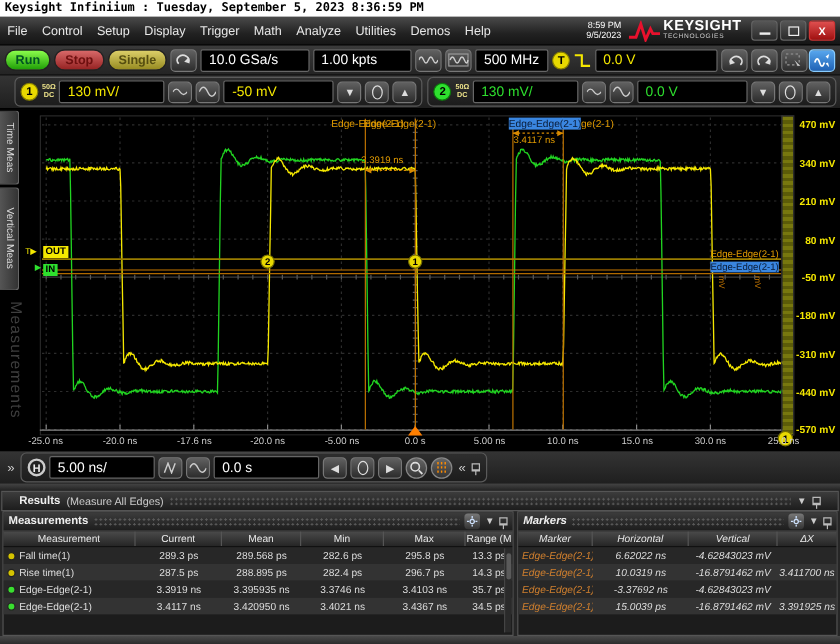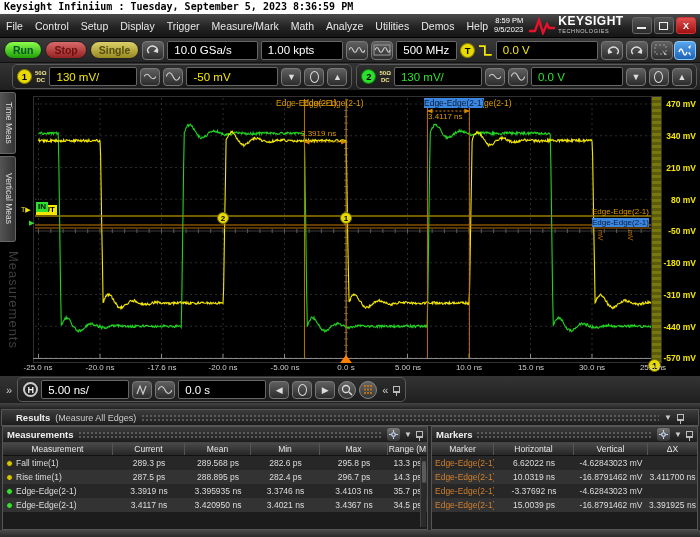--- a/index.html
+++ b/index.html
@@ -101,21 +101,21 @@
   #splitter { position:absolute; left:0; top:0; width:700px; height:6px; background:linear-gradient(#444,#222); text-align:center; }
   #splitter span { color:#999; font-size:7px; line-height:5px; letter-spacing:1px; }
   #results-header { position:absolute; left:1px; top:6px; width:698px; height:17px; background:linear-gradient(#3c3c3c,#1d1d1d);
     border:1px solid #555; display:flex; align-items:center; gap:5px; padding:0 14px; }
   .hdr-title { color:#eee; font-size:9.5px; font-weight:bold; white-space:nowrap; }
   .hdr-sub { color:#ccc; font-size:9px; white-space:nowrap; }
   .dots { flex:1; height:7px; background-image:radial-gradient(#5a5a5a 0.8px, transparent 0.9px); background-size:4px 4px; }
   .hdr-arrow { color:#ccc; font-size:8px; }
   .panel { position:absolute; top:23px; height:104px; background:#1c1c1c; border:1px solid #555; }
   #meas-panel { left:2px; width:426px; }
-  #mark-panel { left:431px; width:267px; }
+  #mark-panel { left:431px; width:267px;font-style:italic; }
   .panel-header { height:16px; background:linear-gradient(#3c3c3c,#1d1d1d); border-bottom:1px solid #444;
     display:flex; align-items:center; gap:4px; padding:0 4px; }
   .gear { width:13px; height:13px; border-radius:3px; background:linear-gradient(#777,#333); display:flex; align-items:center; justify-content:center; }
   .thead { display:flex; height:13px; background:linear-gradient(#4a4a4a,#262626); border-bottom:1px solid #111; }
   .th { color:#e8e8e8; font-size:8.5px; text-align:center; line-height:13px; border-right:1px solid #555;
     overflow:hidden; white-space:nowrap; }
   .trow { display:flex; height:14px; }
   .trow.odd { background:#272727; } .trow.even { background:#333333; }
   .td { color:#ddd; font-size:8.5px; line-height:14px; text-align:center; overflow:hidden; white-space:nowrap; }
   .td.name { text-align:left; padding-left:3px; display:flex; align-items:center; gap:3px; }
@@ -136,21 +136,20 @@
 <div id="stage">
 
   <div id="titlebar">Keysight Infiniium : Tuesday, September 5, 2023 8:36:59 PM</div>
 
   <div id="menubar">
     <span class="menu-item">File</span>
     <span class="menu-item">Control</span>
     <span class="menu-item">Setup</span>
     <span class="menu-item">Display</span>
     <span class="menu-item">Trigger</span>
-    <span class="menu-item">Measure/Mark</span>
     <span class="menu-item">Math</span>
     <span class="menu-item">Analyze</span>
     <span class="menu-item">Utilities</span>
     <span class="menu-item">Demos</span>
     <span class="menu-item">Help</span>
     <div id="clock">
       <div>8:59 PM</div>
       <div>9/5/2023</div>
     </div>
     <div id="brand">
@@ -441,21 +440,21 @@
     <div class="delta-label" style="left:428px; top:21px;">3.4117 ns</div>
 
     <div class="right-mlabel" style="left:592px; top:116px;">Edge-Edge(2-1)</div>
     <div class="right-mlabel selected" style="left:592px; top:127px;">Edge-Edge(2-1)</div>
     <div class="mv-rot" style="left:597px; top:139px;">mV</div>
     <div class="mv-rot" style="left:627px; top:139px;">mV</div>
 
     <div class="src-arrow" style="left:21px; top:115px; color:#f5e800;">T▶</div>
     <div class="src-box" id="out-box" style="left:36px; top:114px;">OUT</div>
     <div class="src-arrow" style="left:29px; top:128px; color:#2ee02e;">▶</div>
-    <div class="src-box" id="in-box" style="left:36px; top:111px;">IN</div>
+    <div class="src-box" id="in-box" style="left:36px; top:129px;">IN</div>
 
     <div class="badge-circle" style="left:217px; top:121px;">2</div>
     <div class="badge-circle" style="left:340px; top:121px;">1</div>
 
     <div id="trig-triangle"></div>
 
     <div class="y-label" style="top:8px;">470 mV</div>
     <div class="y-label" style="top:40px;">340 mV</div>
     <div class="y-label" style="top:72px;">210 mV</div>
     <div class="y-label" style="top:104px;">80 mV</div>

